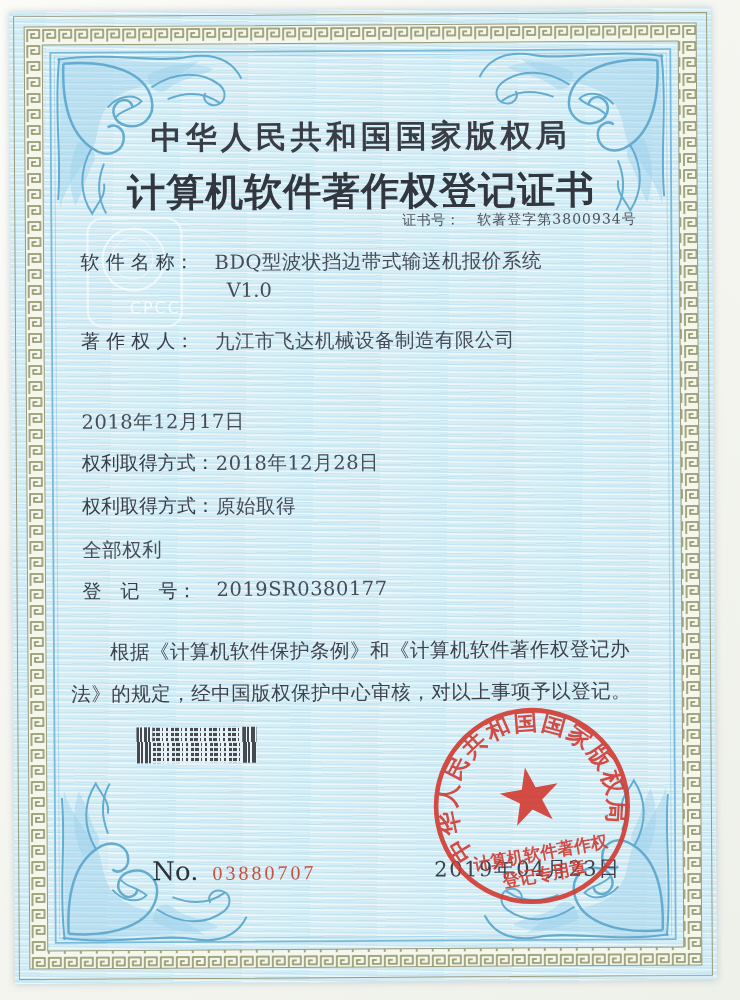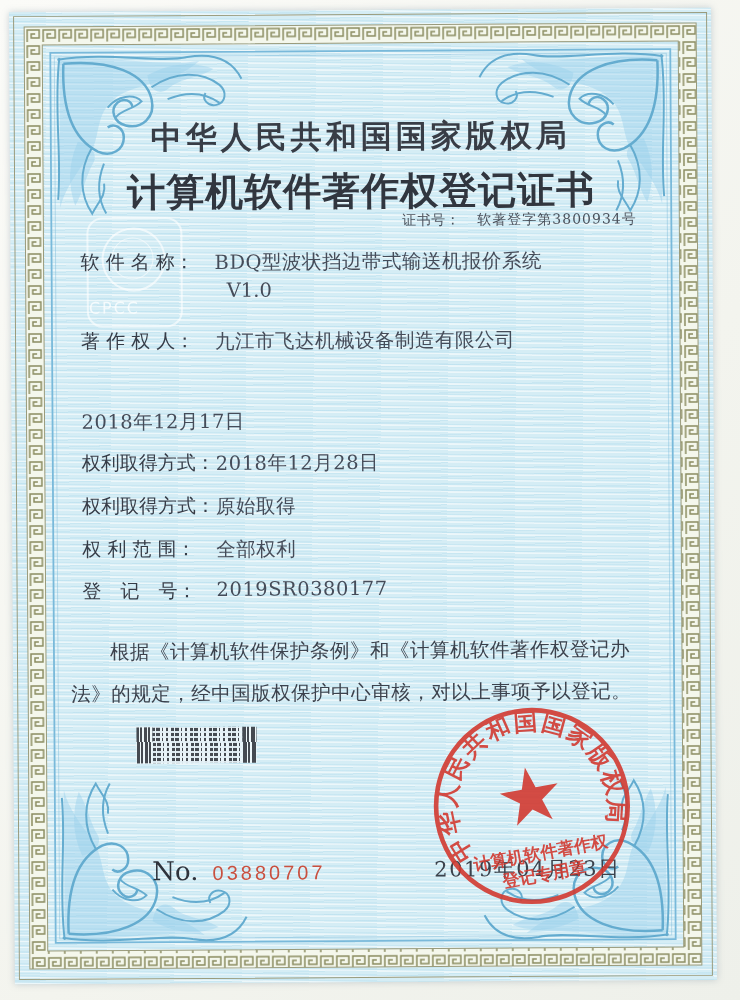--- a/index.html
+++ b/index.html
@@ -24,21 +24,21 @@
   .orn.bl{left:38px;bottom:34px;transform:scaleY(-1);}
   .orn.br{right:38px;bottom:34px;transform:scale(-1,-1);}
 
   
   .wmark{position:absolute;left:76px;top:206px;width:92px;height:106px;z-index:1;
          border:2px solid rgba(255,255,255,.75);border-radius:16px;opacity:.8;}
   .wmark .circ{position:absolute;left:13px;top:8px;width:60px;height:60px;border-radius:50%;
          border:2px solid rgba(255,255,255,.8);}
   .wmark .circ2{position:absolute;left:23px;top:18px;width:40px;height:40px;border-radius:50%;
          border:1.5px solid rgba(255,255,255,.7);}
-  .wmark .wtxt{position:absolute;left:0;right:0;bottom:8px;text-align:left;
+  .wmark .wtxt{position:absolute;left:0;right:0;bottom:8px;text-align:right;
          color:rgba(255,255,255,.95);font-size:16px;letter-spacing:2px;
          font-family:"DejaVu Sans","Liberation Sans",sans-serif;}
 
   
   .t1{position:absolute;left:0;width:702px;top:106px;text-align:center;z-index:2;
       font-size:31px;font-weight:700;letter-spacing:4px;color:#383d46;}
   .t2{position:absolute;left:0;width:702px;top:156px;text-align:center;z-index:2;
       font-size:38px;font-weight:700;letter-spacing:1px;color:#31363f;}
   .certno{position:absolute;left:392px;top:202px;width:270px;z-index:2;
       font-size:14px;color:#4b515b;letter-spacing:.5px;}
@@ -60,21 +60,21 @@
       background-image:
         repeating-linear-gradient(0deg, rgba(228,240,246,.95) 0 2px, transparent 2px 5px),
         repeating-linear-gradient(90deg,#454a51 0 3px,rgba(236,245,249,.95) 3px 4px,#454a51 4px 8px,rgba(236,245,249,.95) 8px 10px,#454a51 10px 11px,rgba(236,245,249,.95) 11px 14px,#454a51 14px 16px,rgba(236,245,249,.95) 16px 19px);}
   .bc-end{width:14px;height:100%;
       background:repeating-linear-gradient(90deg,#454a51 0 4px,rgba(240,248,250,.9) 4px 5px,#454a51 5px 7px,rgba(240,248,250,.9) 7px 9px);}
 
   
   .serial{position:absolute;left:138px;top:845px;z-index:2;white-space:nowrap;}
   .serial .no{font-size:26px;color:#2e333c;margin-right:14px;}
   .serial .num{font-size:20px;color:#c9503f;letter-spacing:3px;
-      font-family:Liberation Sans, sans-serif;}
+      font-family:Liberation Serif, serif;}
   .issued{position:absolute;left:420px;top:846px;z-index:2;font-size:21px;
       color:#3c424c;letter-spacing:1.5px;}
 
   
   .seal{position:absolute;left:410px;top:694px;width:216px;height:206px;z-index:3;
         transform:rotate(-10deg);opacity:.9;}
 </style>
 </head>
 <body>
 
@@ -201,21 +201,20 @@
       <span class="lbl">权利取得方式：</span>
       <span class="val">2018年12月28日</span>
     </div>
 
     <div class="row" style="top:482px">
       <span class="lbl">权利取得方式：</span>
       <span class="val">原始取得</span>
     </div>
 
     <div class="row" style="top:525px">
-      <span class="lbl">权 利 范 围：</span>
       <span class="val">全部权利</span>
     </div>
 
     <div class="row" style="top:567px">
       <span class="lbl">登　记　号：</span>
       <span class="val">2019SR0380177</span>
     </div>
 
     <div class="stmt">根据《计算机软件保护条例》和《计算机软件著作权登记办法》的规定，经中国版权保护中心审核，对以上事项予以登记。</div>
 

